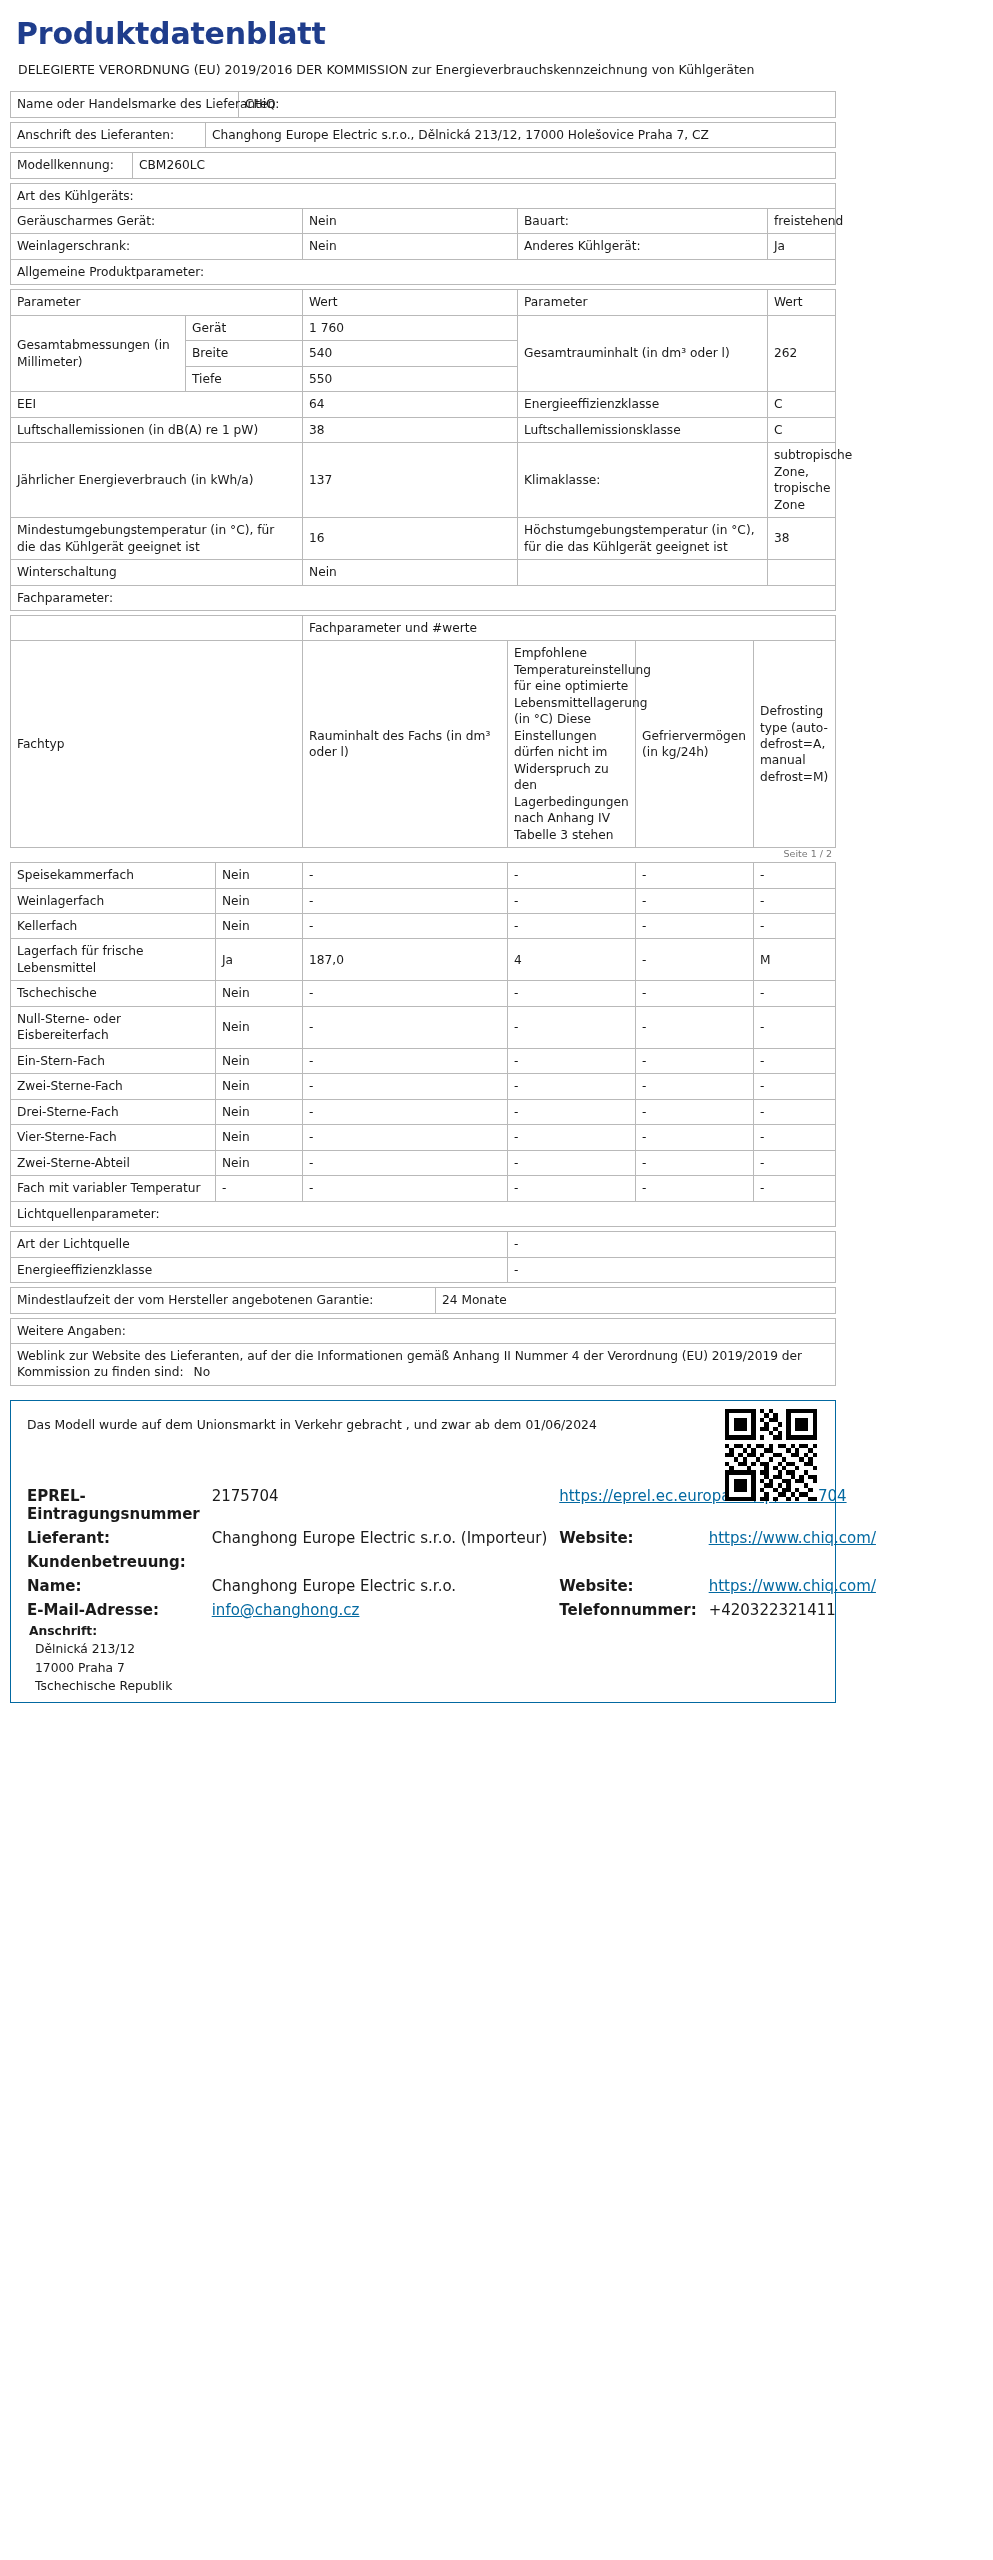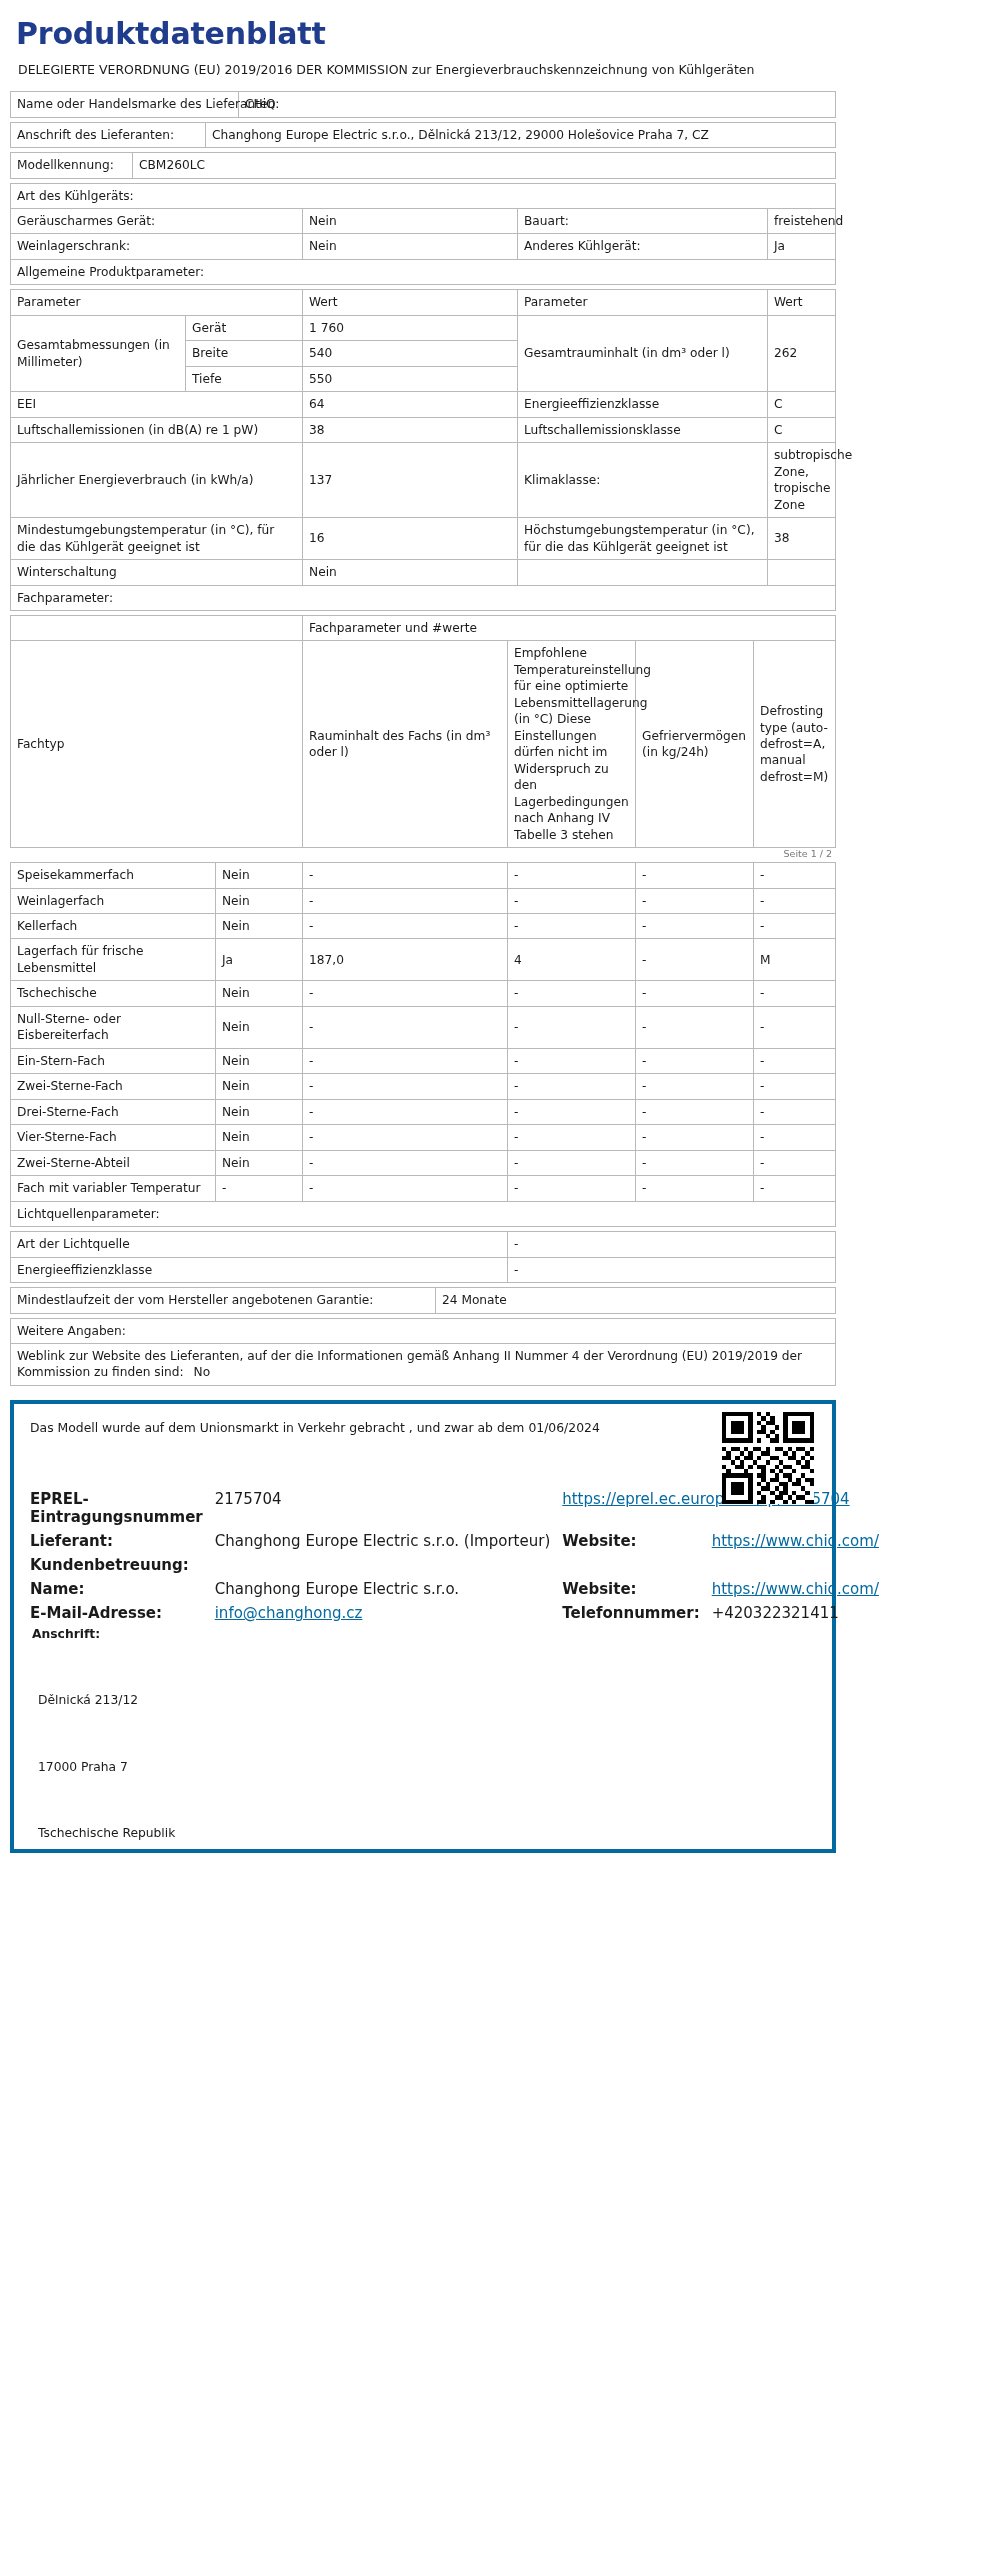--- a/index.html
+++ b/index.html
@@ -66,40 +66,40 @@
   }
   
   .contact-table td {
     font-size: 15px;
     padding: 3px 6px;
     border: none;
     vertical-align: top;
   }
   .lnk { color: #0369a1; text-decoration: underline; text-align: right; }
   .box {
-    border: 4px solid #0369a1;
+    border: 1px solid #0369a1;
     margin-top: 14px;
     padding: 10px 10px 6px 10px;
     position: relative;
     min-height: 96px;
   }
   .qr {
     position: absolute;
     right: 18px;
     top: 8px;
     width: 92px;
     height: 92px;
   }
   .addr {
     font-size: 12.3px;
     line-height: 1.5;
     padding-left: 8px;
   }
   .addr .lbl { font-weight: bold; }
-  .indent { padding-left: 6px; margin-top: 48px; }
+  .indent { padding-left: 6px; }
 </style>
 </head>
 <body>
 
 <div class="page">
 
   <div class="title">Produktdatenblatt</div>
   <div class="intro">DELEGIERTE VERORDNUNG (EU) 2019/2016 DER KOMMISSION zur Energieverbrauchskennzeichnung von Kühlgeräten</div>
 
   <table class="grid">
@@ -116,21 +116,21 @@
     </table>
   <div class="smallgap"></div>
   <table class="grid">
     <colgroup>
         <col style="width:195px">
         <col>
       </colgroup>
     <tbody>
         <tr>
       <td class="b nowrap">Anschrift des Lieferanten:</td>
-      <td>Changhong Europe Electric s.r.o., Dělnická 213/12, 29000 Holešovice Praha 7, CZ</td>
+      <td>Changhong Europe Electric s.r.o., Dělnická 213/12, 17000 Holešovice Praha 7, CZ</td>
     </tr>
   </tbody>
     </table>
   <div class="smallgap"></div>
   <table class="grid">
     <colgroup>
         <col style="width:122px">
         <col>
       </colgroup>
     <tbody>

